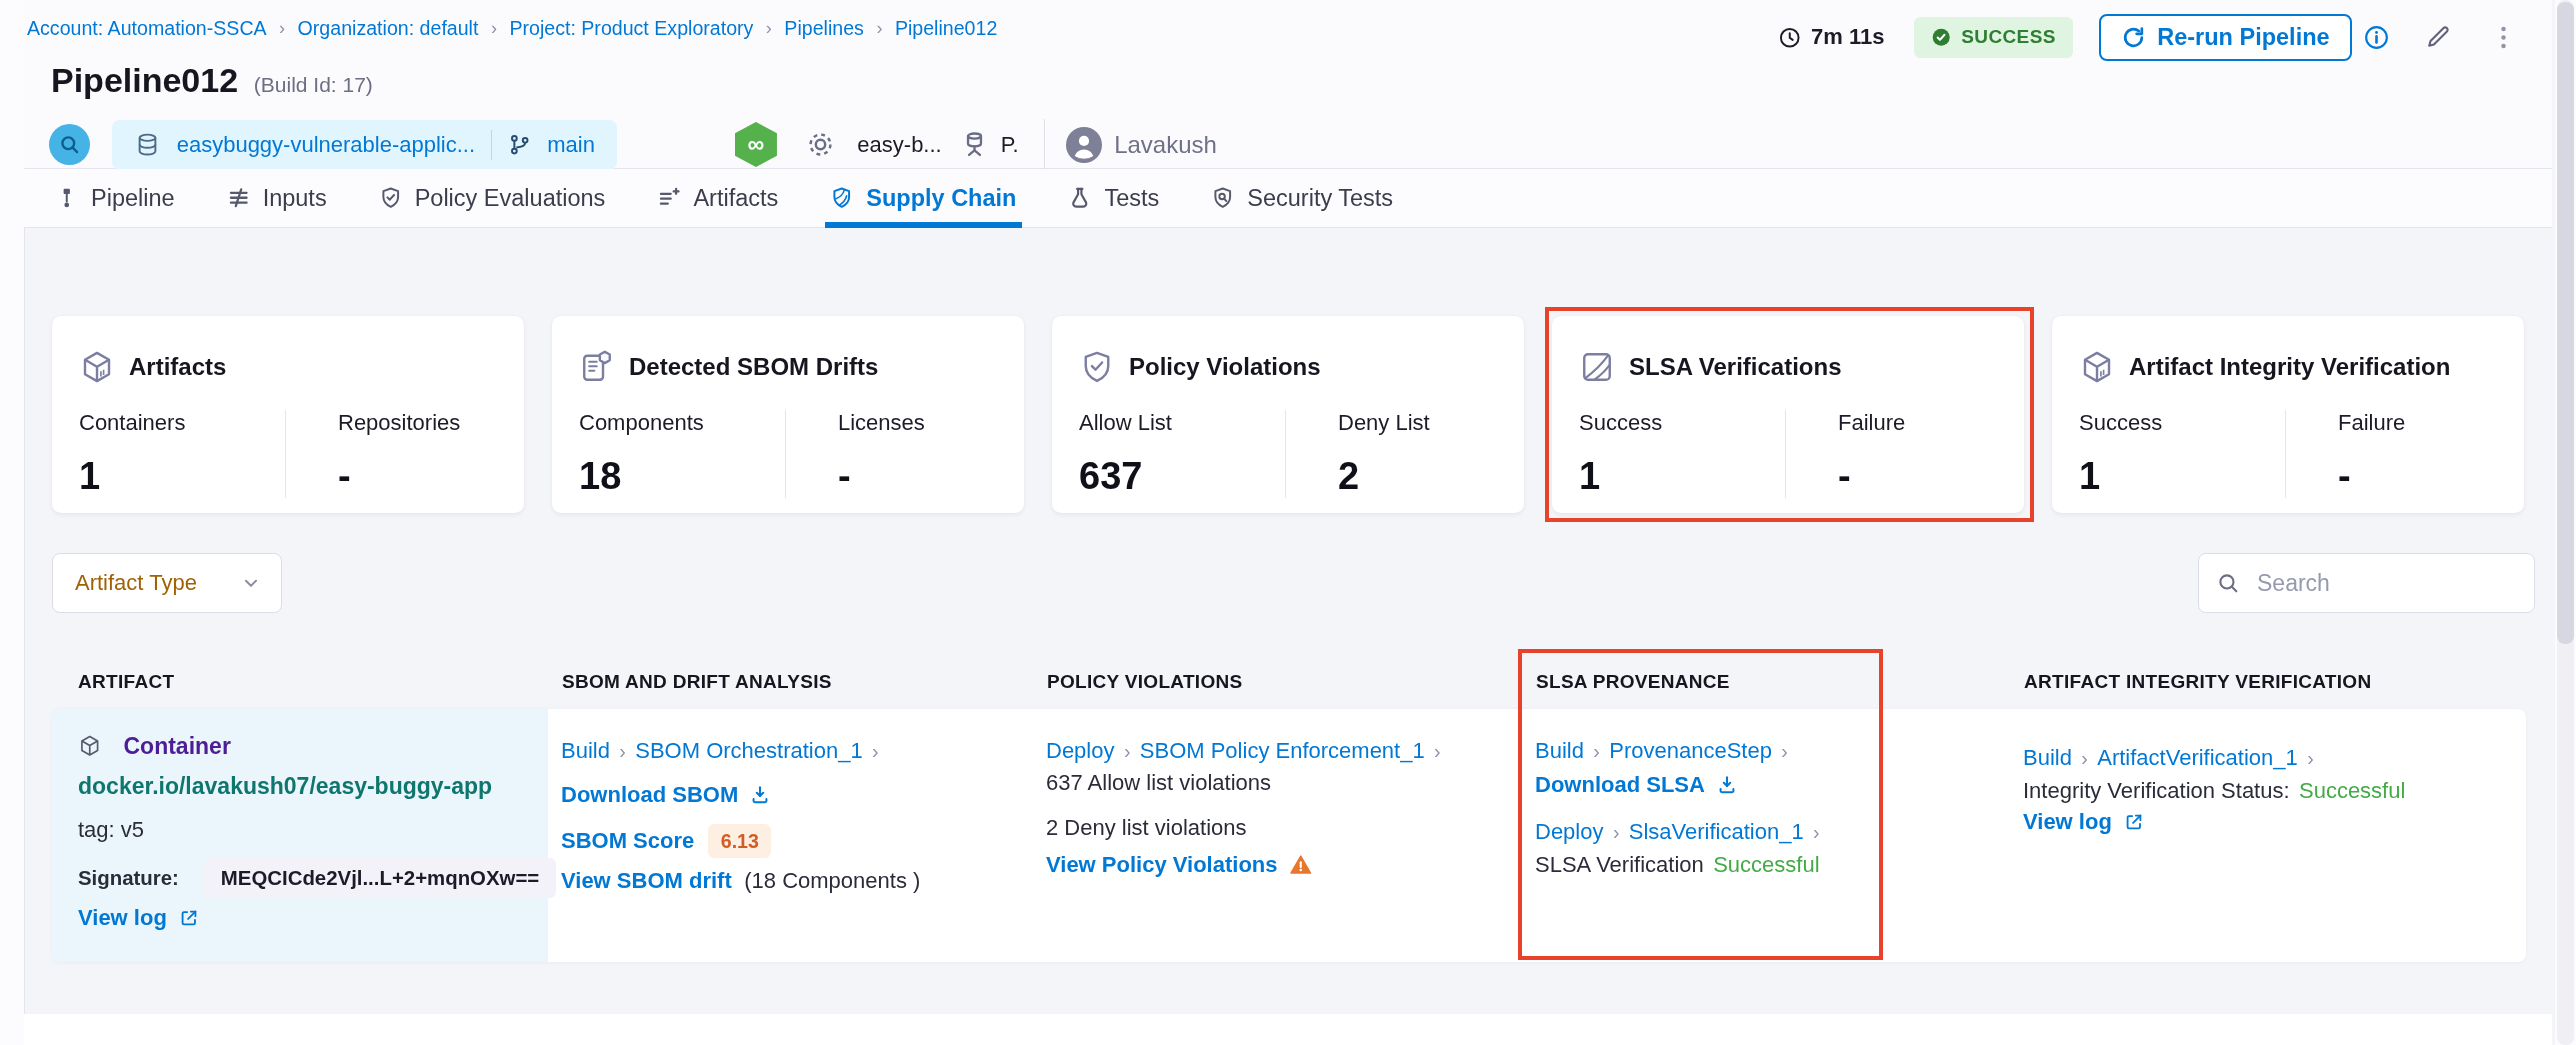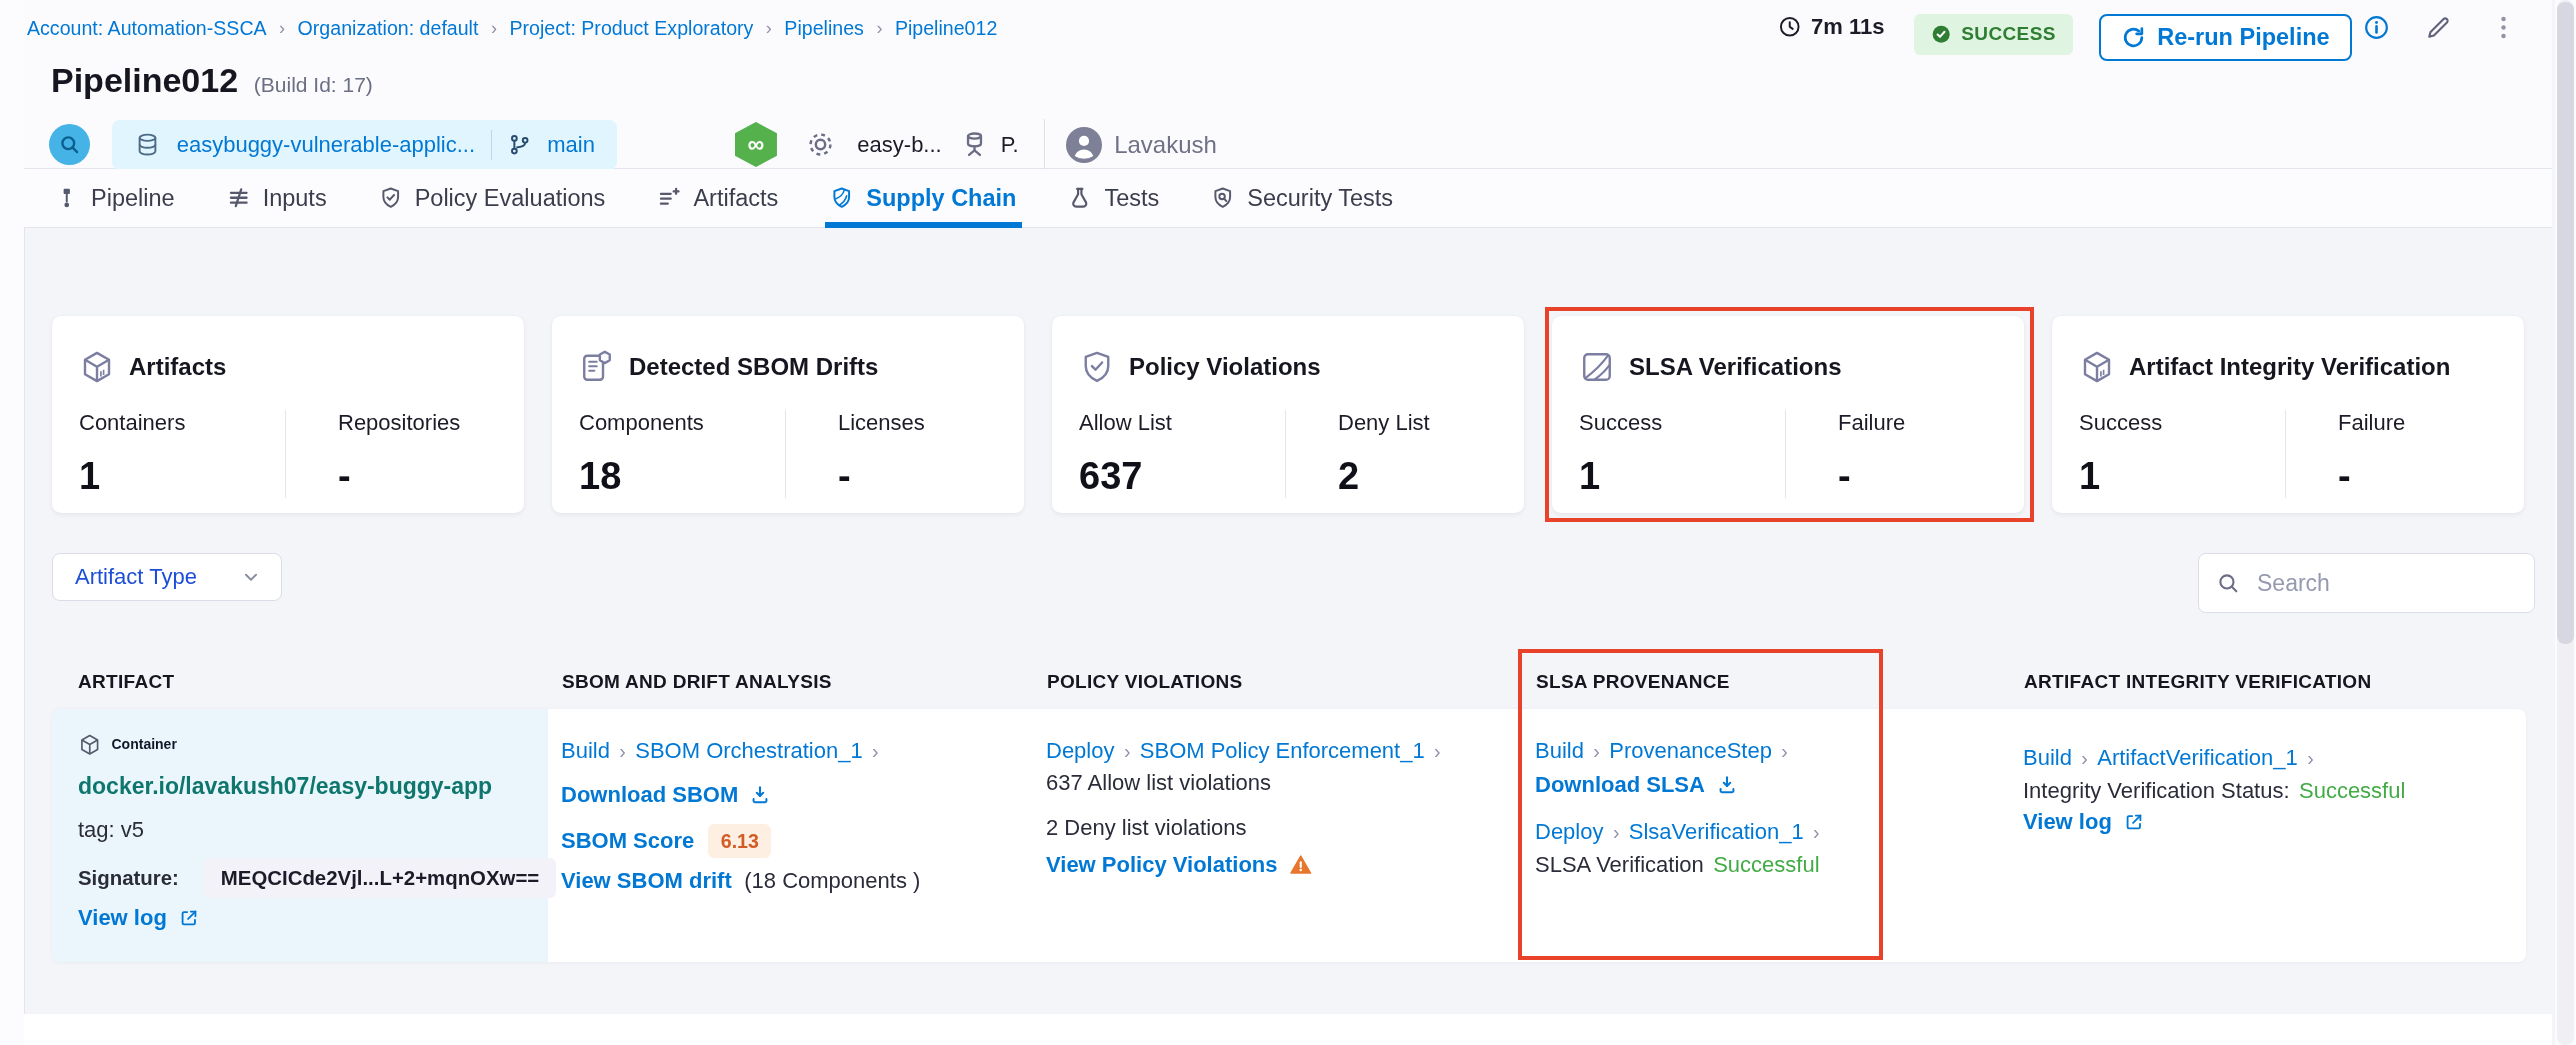--- a/index.html
+++ b/index.html
@@ -15,21 +15,21 @@
   .left-strip{left:0;top:0;bottom:0;width:23.5px;background:#fcfcfe;border-right:0.8px solid #e3e4ec;}
   .header-band{left:24px;top:0;width:2528px;height:168px;background:#fbfbfe;border-bottom:0.8px solid #e4e5ec;}
   .tabbar{left:24px;top:169px;width:2528px;height:59px;background:#fcfcfe;border-bottom:0.8px solid #e4e5ec;display:flex;align-items:stretch;padding-left:31px;box-sizing:border-box;}
   .bottom-strip{left:24px;bottom:0;width:2528px;height:31px;background:#ffffff;}
   
   .breadcrumb{left:27px;top:17px;display:flex;align-items:center;gap:0;font-size:19.6px;color:#0278d5;}
   .bc-link{cursor:pointer;}
   .bc-sep{color:#8f91a8;font-size:18px;margin:0 12.5px;}
   .bc-sep::before{content:"\203A";}
   
-  .header-actions{top:14px;right:59px;display:flex;align-items:flex-start;}
+  .header-actions{top:14px;right:59px;display:flex;align-items:center;}
   .duration{display:flex;align-items:center;gap:9.4px;font-size:22px;font-weight:700;color:#1c1c28;}
   .badge-success{margin-left:30px;display:flex;align-items:center;gap:9.4px;background:#e0f5e1;color:#2f7e33;font-weight:700;font-size:19px;letter-spacing:0.4px;padding:9.4px 17px;border-radius:6.3px;}
   .btn-rerun{margin-left:26px;display:flex;align-items:center;gap:11px;border:2.4px solid #0278d5;color:#0278d5;background:#fff;border-radius:7.8px;padding:7.8px 20.4px;font-size:23.5px;font-weight:600;cursor:pointer;}
   .icon-btn{margin-left:27px;cursor:pointer;}
   
   .page-title{left:51px;top:61px;display:flex;align-items:baseline;gap:15.7px;}
   .page-title .t{font-size:34px;font-weight:700;color:#15161f;}
   .page-title .b{font-size:21px;color:#6c6e84;}
   .meta-row{left:49px;top:118px;display:flex;align-items:center;height:53px;}
   .stage-circle{width:41px;height:41px;border-radius:50%;background:#45b3e6;display:grid;place-items:center;}
@@ -53,38 +53,38 @@
   .card-head{display:flex;align-items:center;gap:14px;font-size:24px;font-weight:700;color:#15161f;}
   .card-head .cicon{color:#7b7ea0;}
   .card-stats{display:flex;margin-top:25px;}
   .stat1{width:206px;}
   .stat2{flex:1;border-left:1.6px solid #e4e5ee;padding-left:52px;}
   .stat-label{font-size:22px;color:#1c1c28;}
   .stat-value{font-size:38px;font-weight:700;color:#101019;margin-top:19px;}
   
   .hl-box{border:4.7px solid #e8432a;box-sizing:border-box;z-index:40;pointer-events:none;}
   
-  .dropdown{left:52px;top:553px;width:230px;height:48px;background:#fff;border:1.6px solid #dbdce7;border-radius:7.8px;display:flex;align-items:center;justify-content:space-between;padding:0 19px 0 22px;box-sizing:border-box;font-size:22px;color:#1d4ed8;cursor:pointer;}
+  .dropdown{left:52px;top:553px;width:230px;height:60px;background:#fff;border:1.6px solid #dbdce7;border-radius:7.8px;display:flex;align-items:center;justify-content:space-between;padding:0 19px 0 22px;box-sizing:border-box;font-size:22px;color:#a16207;cursor:pointer;}
   .search{left:2198px;top:553px;width:337px;height:60px;background:#fff;border:1.6px solid #dbdce7;border-radius:7.8px;display:flex;align-items:center;gap:14px;padding:0 17px;box-sizing:border-box;}
   .search input{border:none;outline:none;background:transparent;font-size:23px;color:#1c1c28;width:100%;font-family:inherit;}
   .search input::placeholder{color:#969ab0;}
   
   .th{position:absolute;top:671px;font-size:19px;font-weight:700;color:#15161f;letter-spacing:0.3px;}
   .rowcard{left:52px;top:709px;width:2474px;height:253px;background:#fff;border-radius:7.8px;box-shadow:0 0.8px 3.1px rgba(40,41,61,.05);}
   .artifact-cell{position:absolute;left:0;top:0;width:496px;height:100%;background:#eaf6fb;border-radius:7.8px 0 0 7.8px;}
   .cell-line{position:absolute;display:flex;align-items:center;white-space:nowrap;font-size:22px;color:#2b2c3a;}
   .link{color:#0278d5;cursor:pointer;}
   .link.bold{font-weight:600;}
   .sep{color:#8f91a8;font-size:19.6px;margin:0 9.4px;}
   .sep::before{content:"\203A";}
   .dark{color:#2b2c3a;}
   .green{color:#42ab45;}
   .sig-pill{background:#f3f2f9;border-radius:6.3px;padding:8.6px 17px;font-size:20.4px;font-weight:600;color:#1c1c28;margin-left:25px;}
   .score-badge{background:#fdf0e3;border-radius:6.3px;padding:5.5px 12.5px;font-size:19.6px;font-weight:700;color:#d35c26;margin-left:14px;}
-  .container-label{font-size:14px;font-weight:700;color:#0f172a;margin-left:10px;}
+  .container-label{font-size:23px;font-weight:700;color:#4c1d95;margin-left:22px;}
   .img-name{font-size:23px;font-weight:700;color:#0f766e;}
   .ico-after{margin-left:11px;}
   
   .scroll-zone{right:0;top:0;bottom:0;width:21px;background:#fcfcfe;}
   .scroll-track{position:absolute;right:2.4px;top:0;bottom:0;width:16.5px;background:#efeff4;border-radius:7.8px;}
   .scroll-thumb{position:absolute;right:2.4px;top:2.4px;width:16.5px;height:642px;background:#d6d7e1;border-radius:7.8px;cursor:grab;}
 </style>
 </head>
 <body>
 

